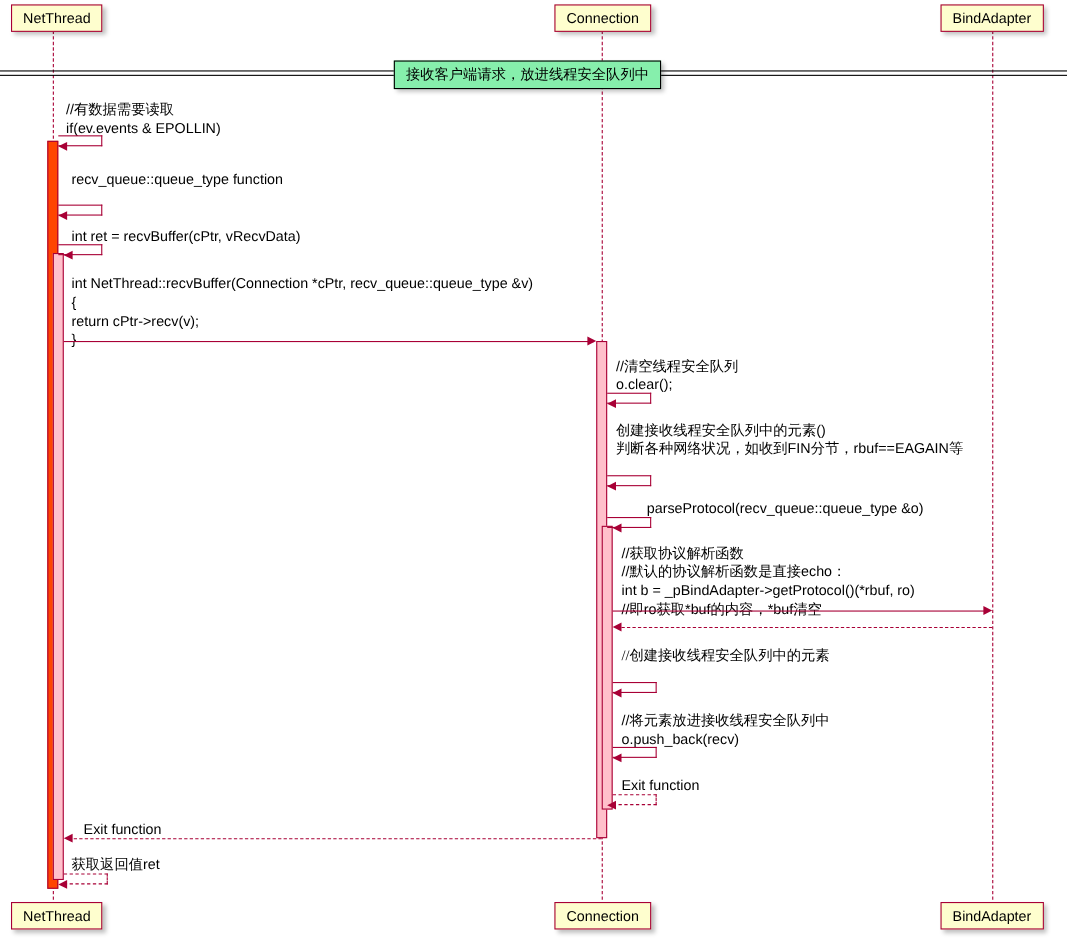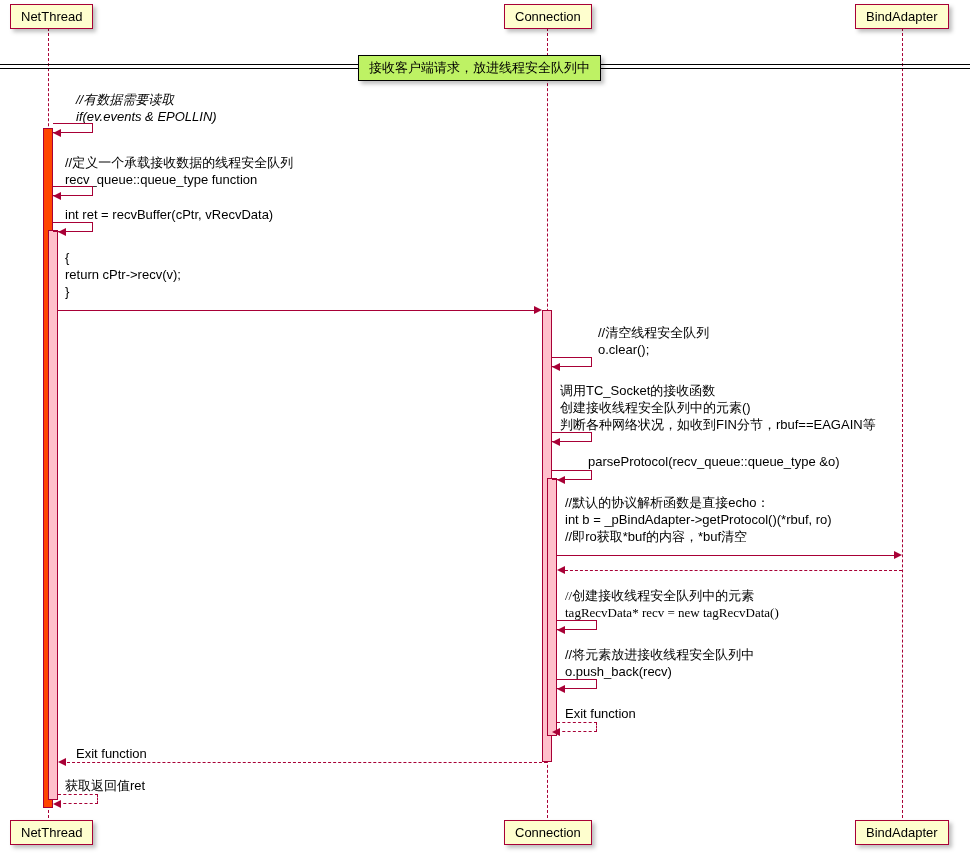--- a/index.html
+++ b/index.html
@@ -36,21 +36,21 @@
     background: #ffc0cb;
     border: 1px solid #a80036;
     width: 10px;
   }
   .divider-line {
     position: absolute; left: 0; right: 0; height: 0;
     border-top: 1.5px solid #000;
   }
   .divider-box {
     position: absolute;
-    background: #bef264;
+    background: #86efac;
     border: 1.5px solid #000;
     padding: 3px 10px;
     font-size: 13px;
     box-shadow: 3px 3px 4px rgba(0,0,0,0.25);
     white-space: nowrap;
   }
   .msg {
     position: absolute;
     font-size: 13px;
     white-space: nowrap;
@@ -106,83 +106,82 @@
 
 <div class="divider-line" style="top:64px;"></div>
 <div class="divider-line" style="top:68px;"></div>
 <div class="divider-box" style="left:358px; top:55px;"><span>接收客户端请求，放进线程安全队列中</span></div>
 
 <div class="activation" style="left:43px; top:128px; height:680px;"></div>
 <div class="activation-pink" style="left:48px; top:230px; height:570px;"></div>
 <div class="activation-pink" style="left:542px; top:310px; height:452px;"></div>
 <div class="activation-nested" style="left:547px; top:478px; height:258px;"></div>
 
-<div class="msg" style="left:76px; top:92px;font-style:italic;">
+<div class="msg" style="left:60px; top:92px;">
   <div>//有数据需要读取</div>
   <div>if(ev.events &amp; EPOLLIN)</div>
 </div>
 <div class="selfcall" style="left:53px; top:123px; width:40px; height:10px;"></div>
 <div class="arrow-head-l" style="left:53px; top:129px;"></div>
 
 <div class="msg" style="left:65px; top:155px;">
-  <div>//定义一个承载接收数据的线程安全队列</div>
   <div>recv_queue::queue_type function</div>
 </div>
 <div class="selfcall" style="left:53px; top:186px; width:40px; height:10px;"></div>
 <div class="arrow-head-l" style="left:53px; top:192px;"></div>
 
 <div class="msg" style="left:65px; top:207px;">
   <div>int ret = recvBuffer(cPtr, vRecvData)</div>
 </div>
 <div class="selfcall" style="left:53px; top:222px; width:40px; height:10px;"></div>
 <div class="arrow-head-l" style="left:58px; top:228px;"></div>
 
 <div class="msg" style="left:65px; top:250px;">
+  <div>int NetThread::recvBuffer(Connection *cPtr, recv_queue::queue_type &amp;v)</div>
   <div>{</div>
   <div>    return cPtr-&gt;recv(v);</div>
   <div>}</div>
 </div>
 <div class="arrow-solid" style="left:58px; top:310px; width:482px;"></div>
 <div class="arrow-head-r" style="left:534px; top:306px;"></div>
 
-<div class="msg" style="left:560px; top:325px;margin-left:38px;">
+<div class="msg" style="left:560px; top:325px;">
   <div>//清空线程安全队列</div>
   <div>o.clear();</div>
 </div>
 <div class="selfcall" style="left:552px; top:357px; width:40px; height:10px;"></div>
 <div class="arrow-head-l" style="left:552px; top:363px;"></div>
 
 <div class="msg" style="left:560px; top:383px;">
-  <div>调用TC_Socket的接收函数</div>
   <div>创建接收线程安全队列中的元素()</div>
   <div>判断各种网络状况，如收到FIN分节，rbuf==EAGAIN等</div>
 </div>
 <div class="selfcall" style="left:552px; top:432px; width:40px; height:10px;"></div>
 <div class="arrow-head-l" style="left:552px; top:438px;"></div>
 
 <div class="msg" style="left:588px; top:454px;">
   <div>parseProtocol(recv_queue::queue_type &amp;o)</div>
 </div>
 <div class="selfcall" style="left:552px; top:470px; width:40px; height:10px;"></div>
 <div class="arrow-head-l" style="left:557px; top:476px;"></div>
 
 <div class="msg" style="left:565px; top:495px;">
+  <div>//获取协议解析函数</div>
   <div>//默认的协议解析函数是直接echo：</div>
   <div>int b = _pBindAdapter-&gt;getProtocol()(*rbuf, ro)</div>
   <div>//即ro获取*buf的内容，*buf清空</div>
 </div>
 <div class="arrow-solid" style="left:557px; top:555px; width:340px;"></div>
 <div class="arrow-head-r" style="left:894px; top:551px;"></div>
 
 <div class="arrow-dash" style="left:560px; top:570px; width:342px;"></div>
 <div class="arrow-head-l" style="left:557px; top:566px;"></div>
 
 <div class="msg" style="left:565px; top:588px;font-family:Liberation Serif, serif;">
   <div>//创建接收线程安全队列中的元素</div>
-  <div>tagRecvData* recv = new tagRecvData()</div>
 </div>
 <div class="selfcall" style="left:557px; top:620px; width:40px; height:10px;"></div>
 <div class="arrow-head-l" style="left:557px; top:626px;"></div>
 
 <div class="msg" style="left:565px; top:647px;">
   <div>//将元素放进接收线程安全队列中</div>
   <div>o.push_back(recv)</div>
 </div>
 <div class="selfcall" style="left:557px; top:679px; width:40px; height:10px;"></div>
 <div class="arrow-head-l" style="left:557px; top:685px;"></div>

